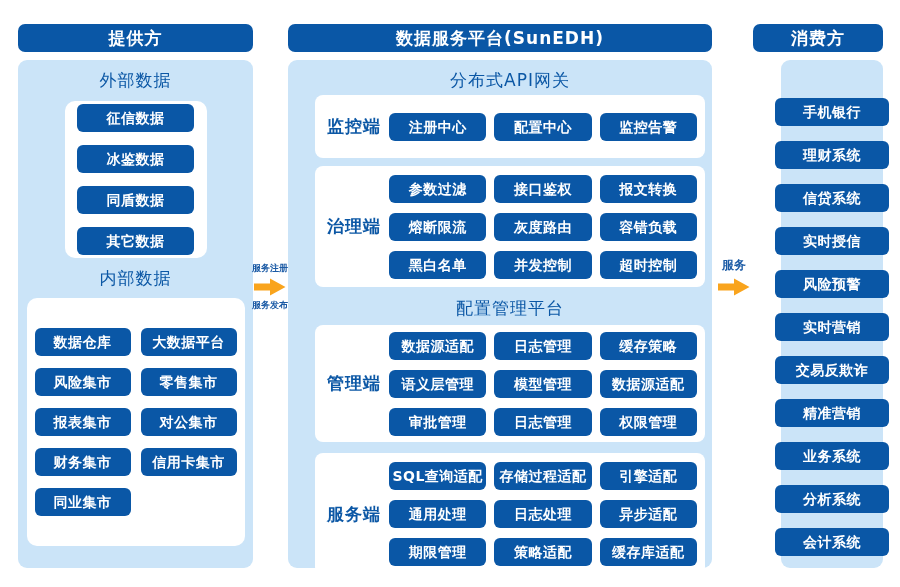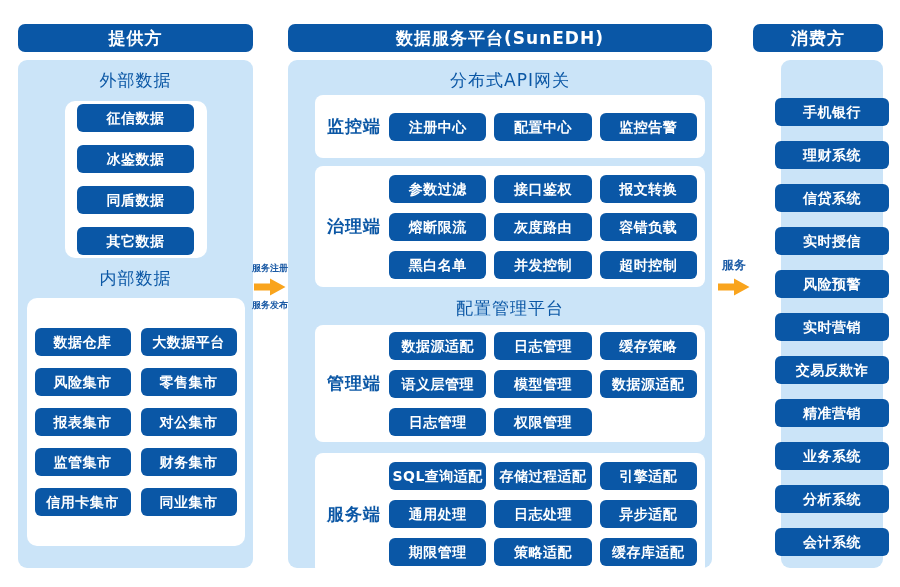--- a/index.html
+++ b/index.html
@@ -97,21 +97,20 @@
           <div class="btn">其它数据</div>
       </div>
       <div class="sec-title second">内部数据</div>
       <div class="int-box">
         <div class="btn">数据仓库</div>
           <div class="btn">大数据平台</div>
           <div class="btn">风险集市</div>
           <div class="btn">零售集市</div>
           <div class="btn">报表集市</div>
           <div class="btn">对公集市</div>
-          <div class="btn">监管集市</div>
           <div class="btn">财务集市</div>
           <div class="btn">信用卡集市</div>
           <div class="btn">同业集市</div>
       </div>
     </div>
   </div>
 
   <div class="gap gap-left">
     <div class="gap-label">服务注册</div>
     <svg class="arrow-svg" width="32" height="18" viewBox="0 0 32 18">
@@ -153,20 +152,21 @@
 
       <div class="wrow r3">
         <div class="row-label">管理端</div>
         <div class="row-btns">
           <div class="btn">数据源适配</div>
             <div class="btn">日志管理</div>
             <div class="btn">缓存策略</div>
             <div class="btn">语义层管理</div>
             <div class="btn">模型管理</div>
             <div class="btn">数据源适配</div>
+            <div class="btn">审批管理</div>
             <div class="btn">日志管理</div>
             <div class="btn">权限管理</div>
         </div>
       </div>
 
       <div class="wrow r4">
         <div class="row-label">服务端</div>
         <div class="row-btns">
           <div class="btn">SQL查询适配</div>
             <div class="btn">存储过程适配</div>

